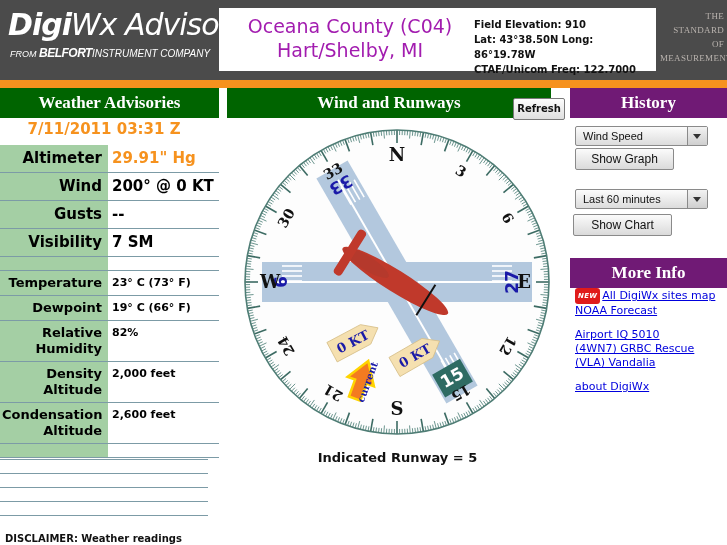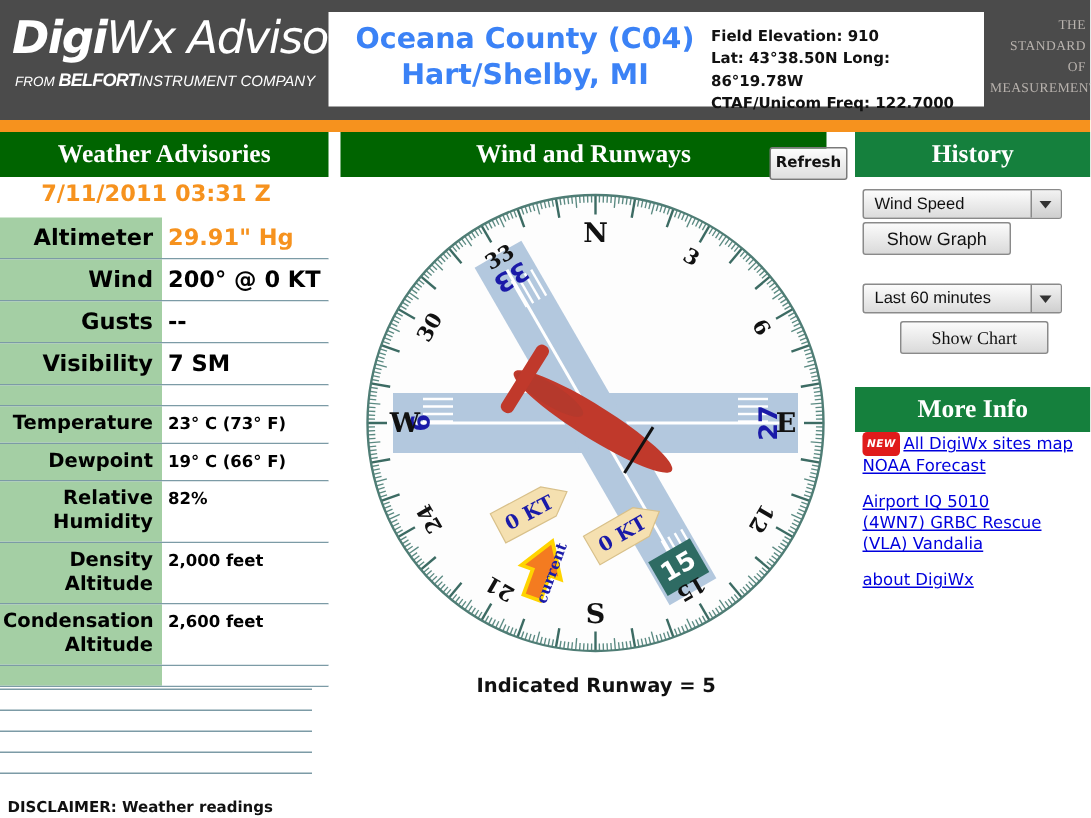--- a/index.html
+++ b/index.html
@@ -33,21 +33,21 @@
   .logo-sub .from { font-size:9px; font-weight:400; }
   .logo-sub .belfort { font-size:12px; font-weight:700; font-style:italic; letter-spacing:-0.5px; }
   .logo-sub .instco { font-size:10px; font-weight:400; }
 
   .station-box {
     position:absolute; left:219px; top:8px; width:437px; height:63px;
     background:#ffffff;
   }
   .station-name {
     position:absolute; left:6px; top:6px; width:250px;
-    text-align:center; font-size:19px; font-weight:700; color:#3b82f6;
+    text-align:center; font-size:19px; font-weight:400; color:#a21caf;
     line-height:24px; font-family:"DejaVu Sans", sans-serif;
   }
   .station-meta {
     position:absolute; left:255px; top:9px; width:180px;
     font-size:10px; font-weight:700; color:#111; line-height:15px;
     font-family:"DejaVu Sans", sans-serif;
   }
   .std-text {
     position:absolute; left:660px; top:9px; width:64px;
     text-align:right; font-size:9px; color:#b9b3ae; line-height:14px;
@@ -55,21 +55,21 @@
   }
   .orange-rule { position:absolute; left:0; top:80px; width:727px; height:8px; background:#f6921e; }
 
   
   .hdr {
     position:absolute; height:30px; line-height:30px;
     color:#ffffff; font-size:17px; font-weight:700;
     font-family:Liberation Serif, serif; text-align:center;
   }
   .hdr-green { background:#006400; }
-  .hdr-gray  { background:#15803d; }
+  .hdr-gray  { background:#701a75; }
   #hdr-adv   { left:0;   top:88px; width:219px; }
   #hdr-wind  { left:227px; top:88px; width:324px; }
   #hdr-hist  { left:570px; top:88px; width:157px; }
 
   .refresh-btn {
     position:absolute; left:513px; top:98px; width:50px; height:20px;
     background: linear-gradient(#fdfdfd,#dfdfdf);
     border:1px solid #7a7a7a; border-radius:2px;
     font-size:10px; font-weight:700; color:#111; text-align:center;
     line-height:19px; font-family:"DejaVu Sans", sans-serif; cursor:pointer;
@@ -138,21 +138,21 @@
   .btn {
     position:absolute; width:99px; height:22px; box-sizing:border-box;
     background: linear-gradient(#fbfbfb,#dadada);
     border:1px solid #8a8a8a; border-radius:2px;
     font-size:12px; color:#111; text-align:center; line-height:20px;
     font-family:"Liberation Sans", sans-serif; cursor:pointer;
   }
   #sel-metric { left:575px; top:126px; }
   #btn-graph  { left:575px; top:148px; }
   #sel-range  { left:575px; top:189px; }
-  #btn-chart  { left:600px; top:214px;font-family:Liberation Serif, serif; }
+  #btn-chart  { left:573px; top:214px; }
   #hdr-more   { left:570px; top:258px; width:157px; }
 
   .links { position:absolute; left:575px; top:288px; width:150px; }
   .link {
     display:block; color:#0000dd; text-decoration:underline;
     font-size:11px; line-height:14px; font-family:"DejaVu Sans", sans-serif;
     cursor:pointer; white-space:nowrap;
   }
   .new-badge {
     display:inline-block; background:#e01b1b; color:#fff; font-size:7px;

